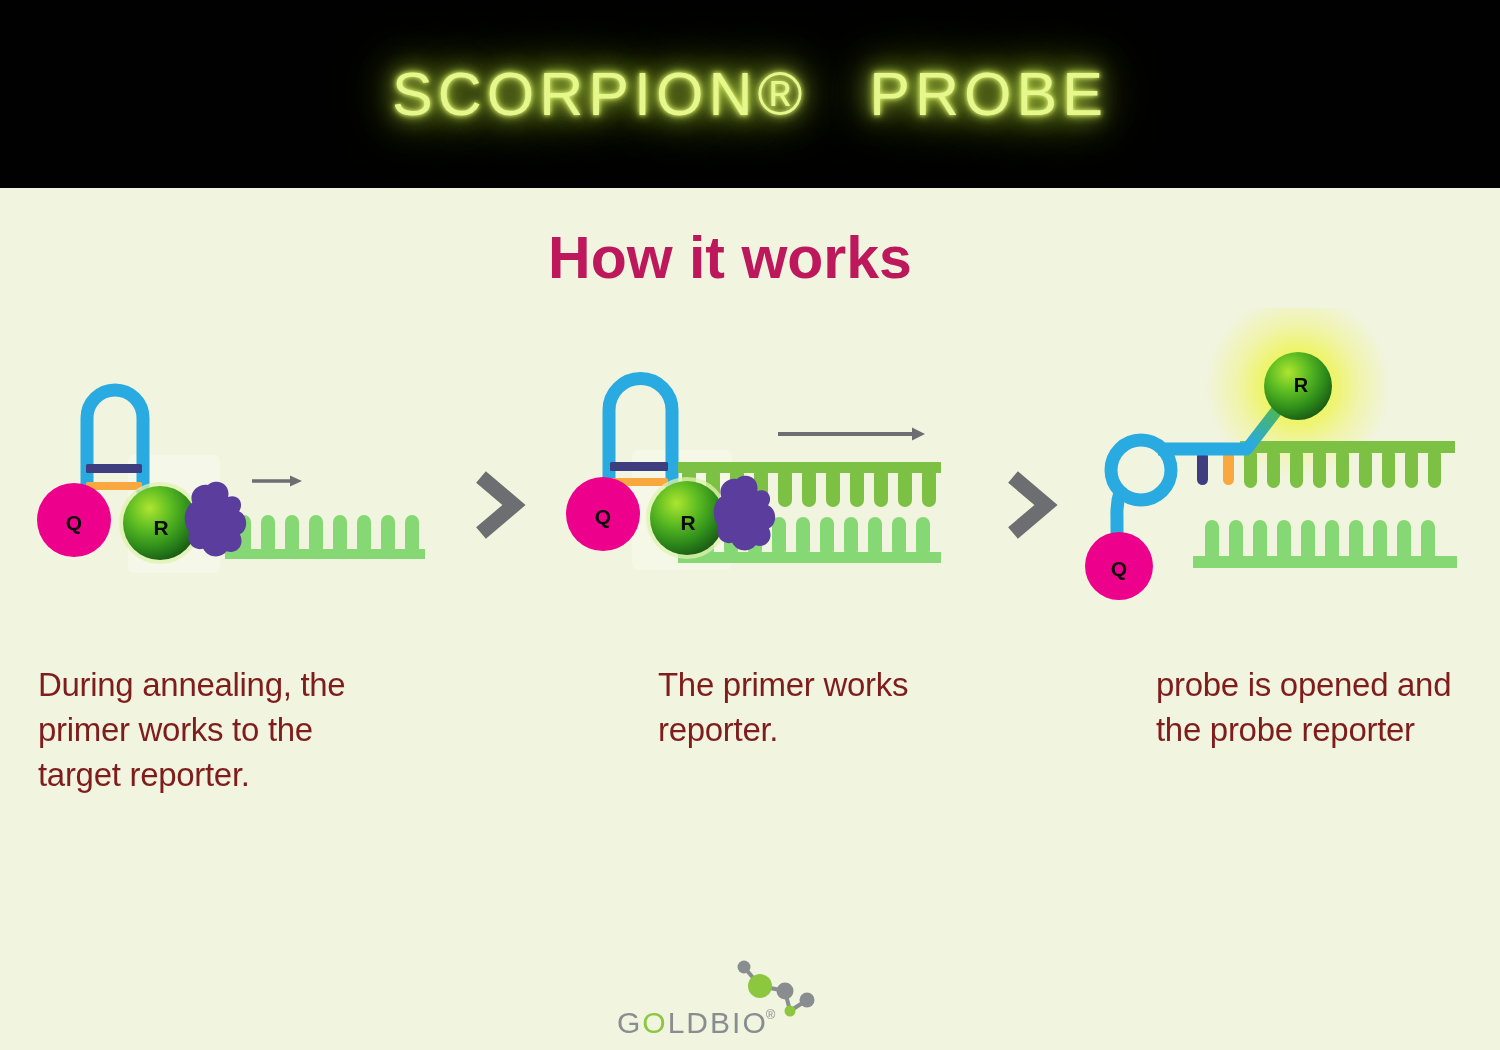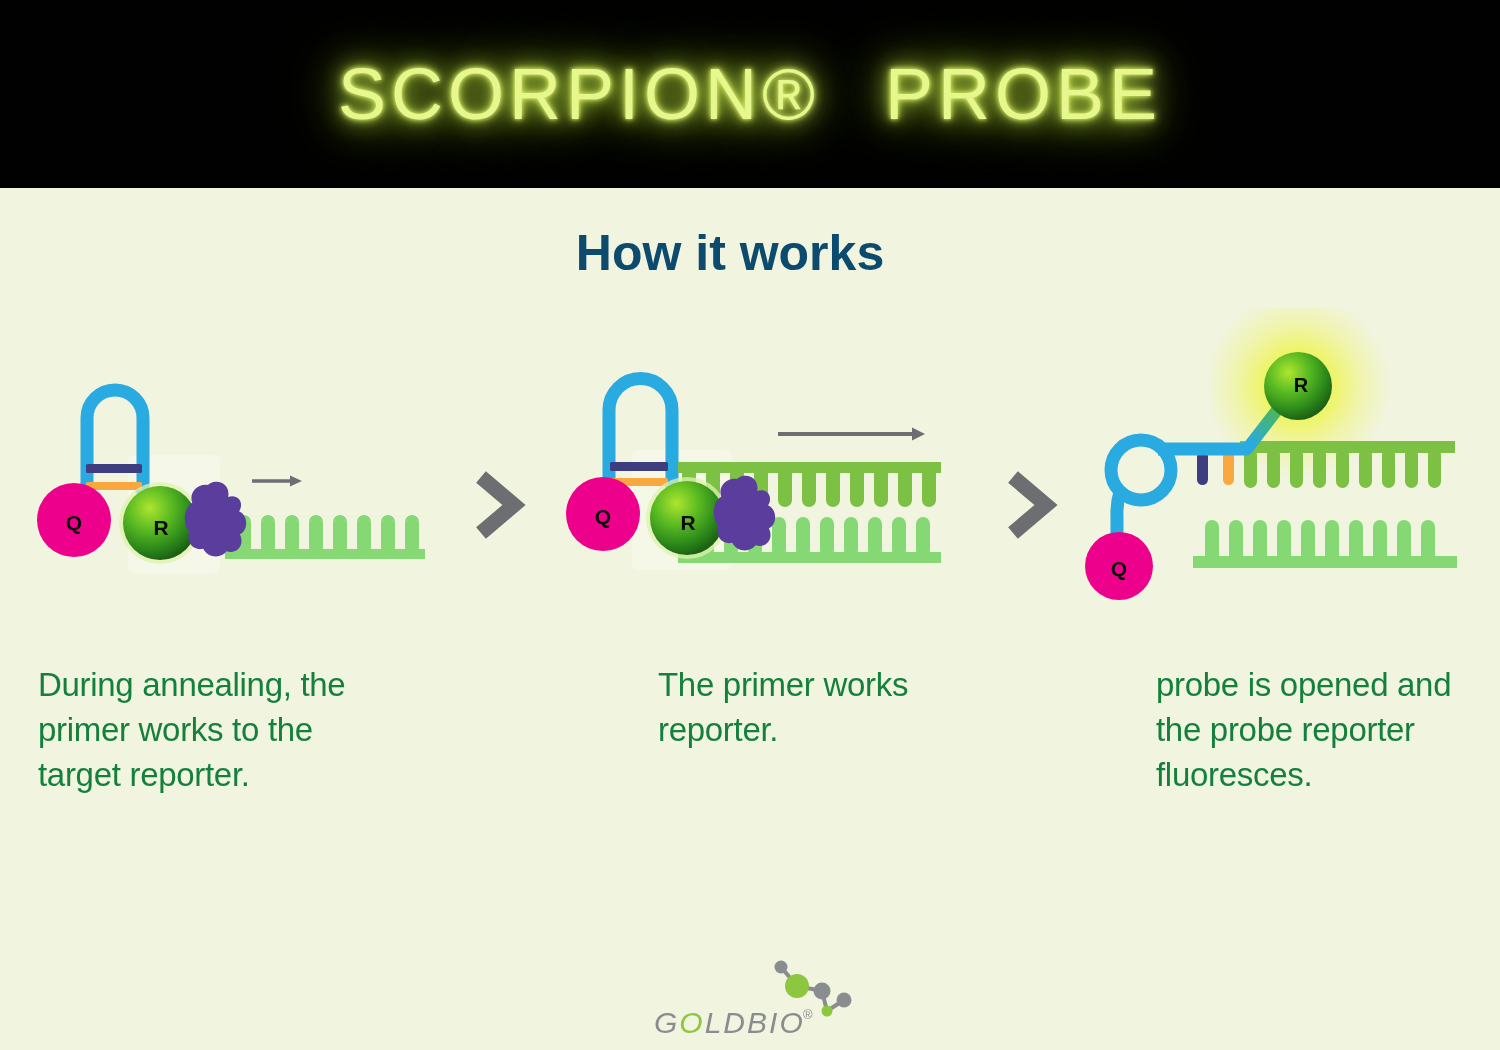--- a/index.html
+++ b/index.html
@@ -6,41 +6,41 @@
   .page{
     position:relative;width:1500px;height:1050px;overflow:hidden;
     background:#f1f4de;font-family:"Liberation Sans",sans-serif;
   }
   
   .header{
     position:absolute;left:0;top:0;width:1500px;height:188px;
     background:#010101;display:flex;align-items:center;justify-content:center;
   }
   .neon-title{
-    font-size:72px;font-weight:400;letter-spacing:5px;word-spacing:40px;
+    font-size:61px;font-weight:400;letter-spacing:5px;word-spacing:40px;
     color:#e6f78d;white-space:nowrap;
     text-shadow:0 0 4px #ddf26f,0 0 10px #d3ee5e,0 0 22px #bddf43,
                 0 0 40px #a3c832,0 0 65px #8fb32a;
   }
   
   .how-title{
     position:absolute;left:0;top:224px;width:1460px;text-align:center;
-    font-size:50px;font-weight:bold;color:#0c4a6e;
+    font-size:59px;font-weight:bold;color:#be185d;
   }
   
   .panel{position:absolute;}
   .chev{position:absolute;}
   
   .caption{
-    position:absolute;font-size:33px;line-height:45px;color:#15803d;
+    position:absolute;font-size:33px;line-height:45px;color:#7f1d1d;
     letter-spacing:-0.3px;
   }
   .caption div{white-space:nowrap;}
   
-  .logo{position:absolute;left:652px;top:956px;width:220px;height:88px;font-style:italic;}
+  .logo{position:absolute;left:615px;top:956px;width:220px;height:88px;}
   .logo-molecule{position:absolute;left:116px;top:0;}
   .logo-text{
     position:absolute;left:2px;top:50px;font-size:30px;letter-spacing:2px;
     color:#8a8d90;white-space:nowrap;
   }
   .logo-text .green-o{color:#8dc63f;}
   .logo-text sup{font-size:13px;margin-left:-2px;vertical-align:14px;letter-spacing:0;}
 </style>
 </head>
 <body>
@@ -215,21 +215,20 @@
     <div>primer works to the</div>
     <div>target reporter.</div>
   </div>
   <div class="caption" style="left:658px;top:662px">
     <div>The primer works</div>
     <div>reporter.</div>
   </div>
   <div class="caption" style="left:1156px;top:662px">
     <div>probe is opened and</div>
     <div>the probe reporter</div>
-    <div>fluoresces.</div>
   </div>
 
   <div class="logo">
     <svg class="logo-molecule" width="92" height="64" viewBox="0 0 92 64">
       <g stroke="#8a8d90" stroke-width="4">
         <line x1="13" y1="11" x2="29" y2="30"></line>
         <line x1="29" y1="30" x2="54" y2="35"></line>
         <line x1="54" y1="35" x2="59" y2="55"></line>
         <line x1="59" y1="55" x2="76" y2="44"></line>
       </g>

